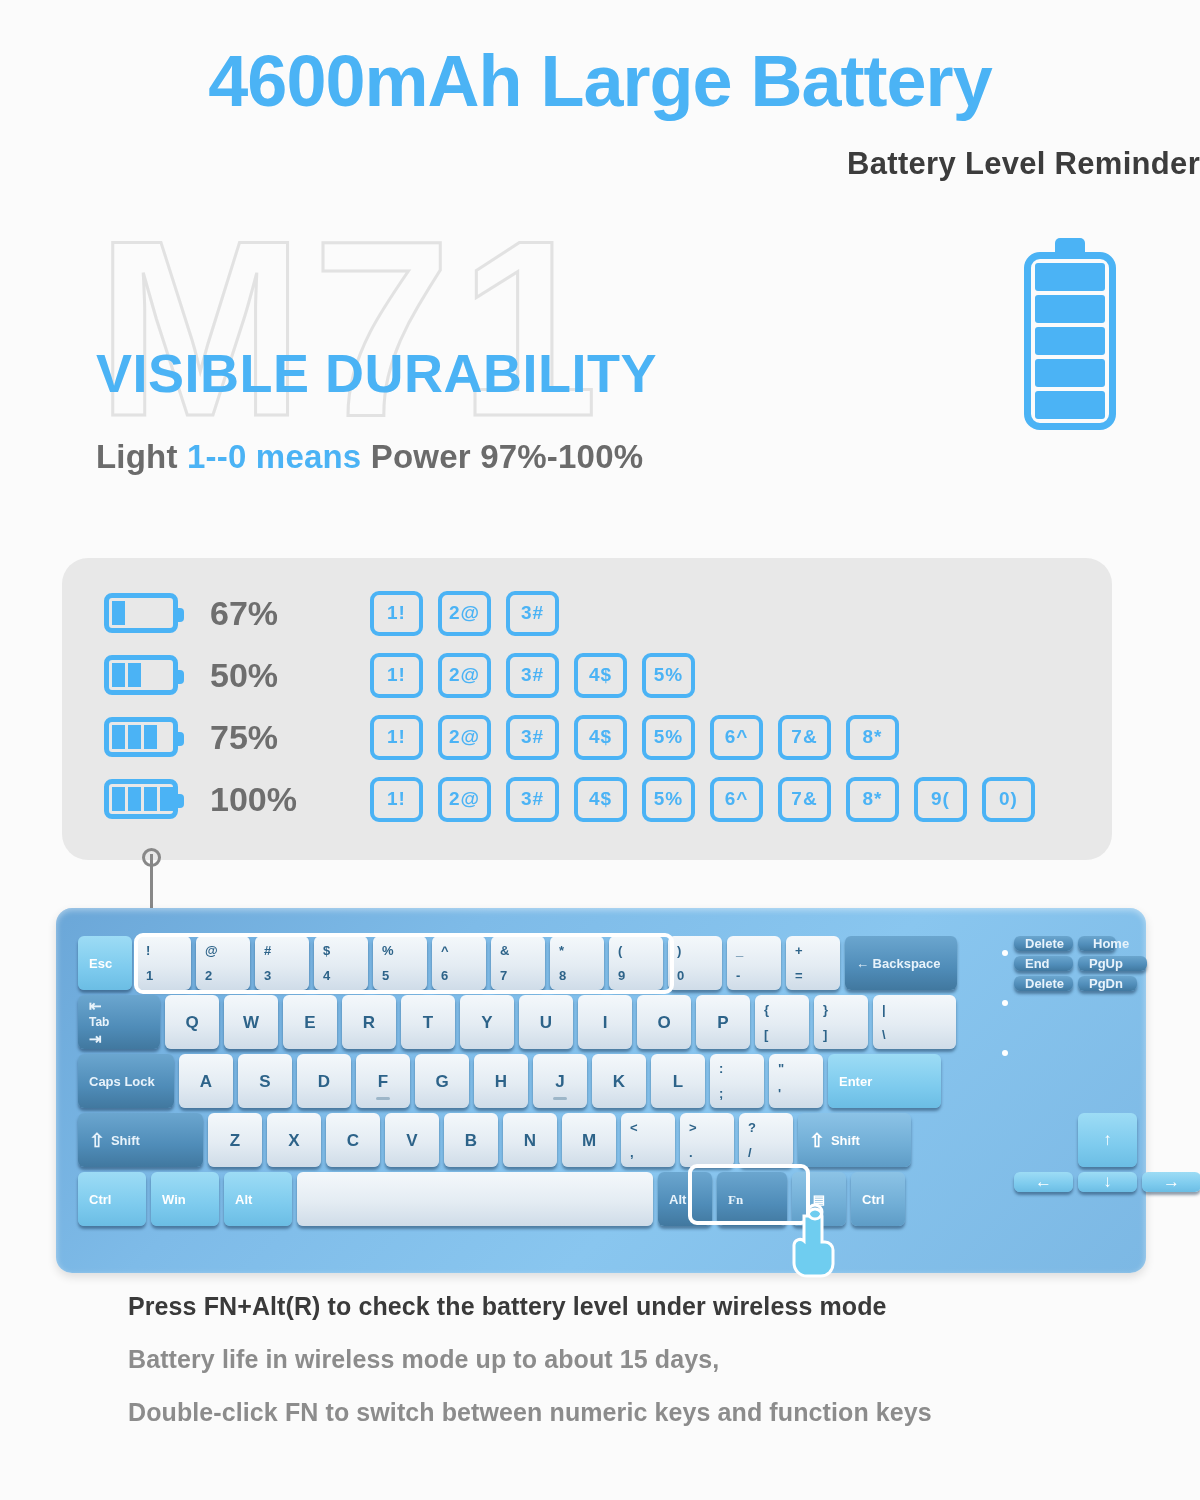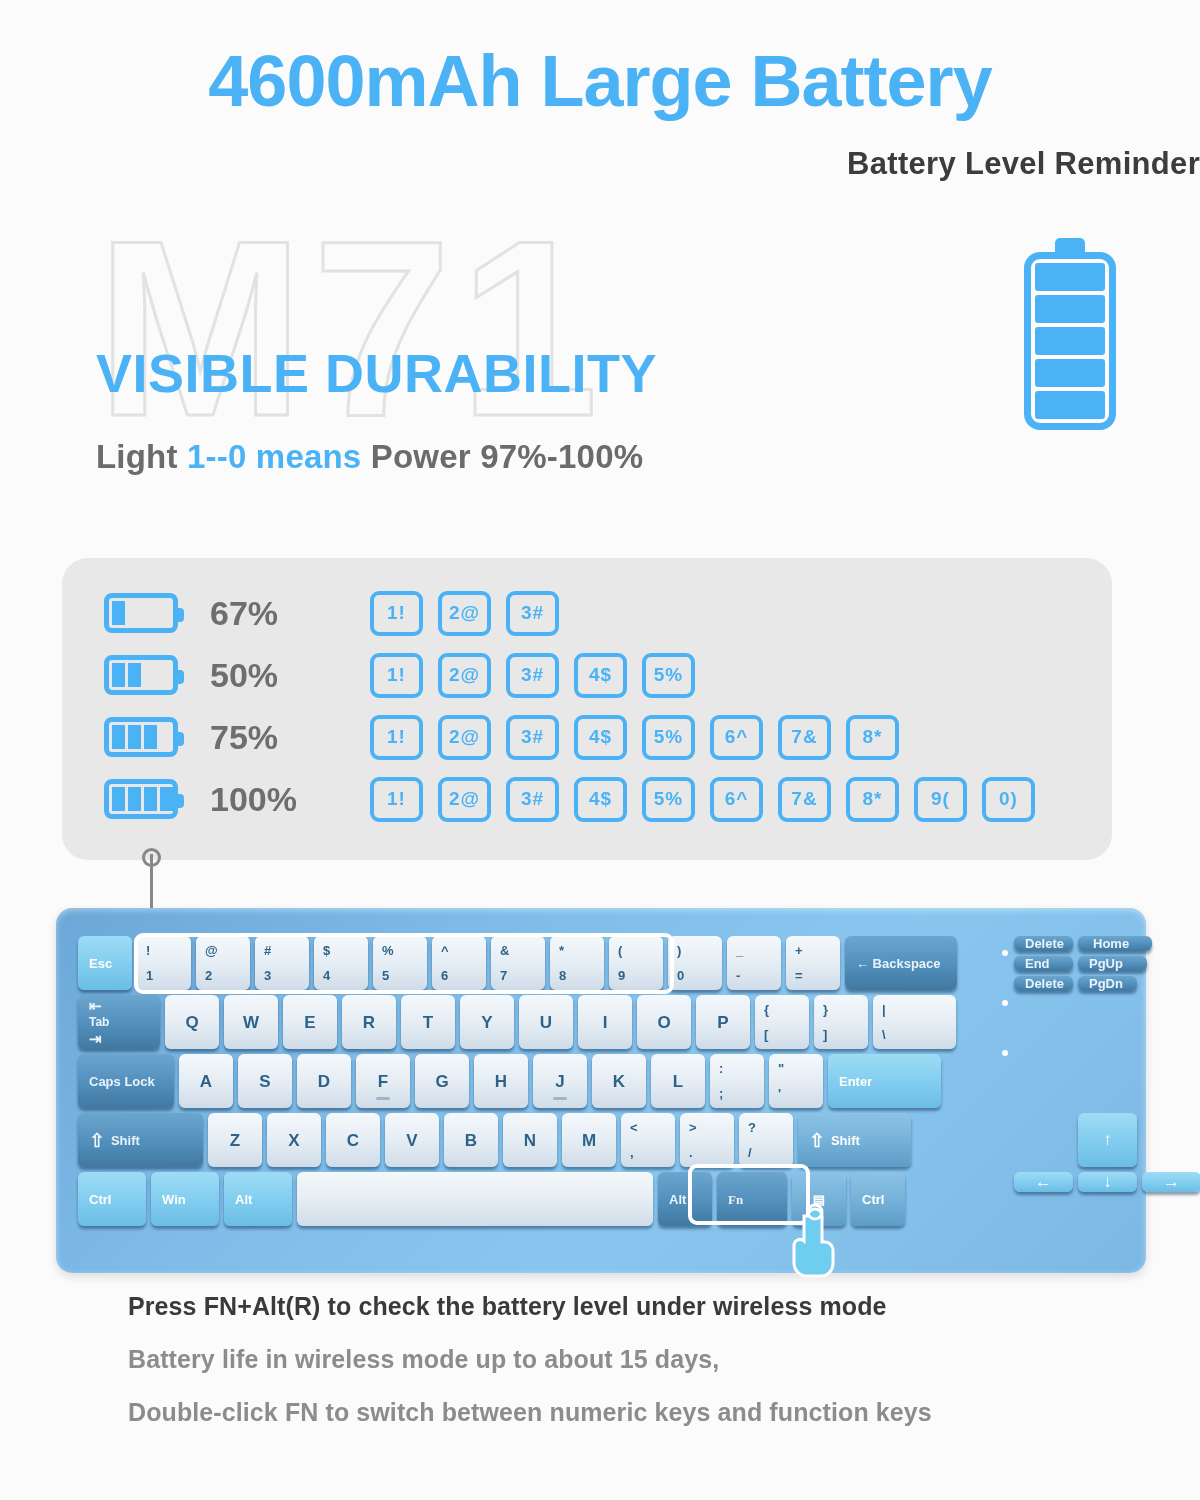--- a/index.html
+++ b/index.html
@@ -561,21 +561,21 @@
       <i></i>
       <i></i>
       <i></i>
     </div>
 
     <div class="navcol" id="nav-cluster">
         <div class="nrow">
           <div class="key d lalign" style="width: 59px;">
             <span>Delete</span>
           </div>
-          <div class="key d lalign" style="width: 74px; padding-left: 15px;">
+          <div class="key d lalign" style="width: 38px; padding-left: 15px;">
             <span>Home</span>
           </div>
         </div>
         <div class="nrow">
           <div class="key d lalign" style="width: 59px;">
             <span>End</span>
           </div>
           <div class="key d lalign" style="width: 69px;">
             <span>PgUp</span>
           </div>

